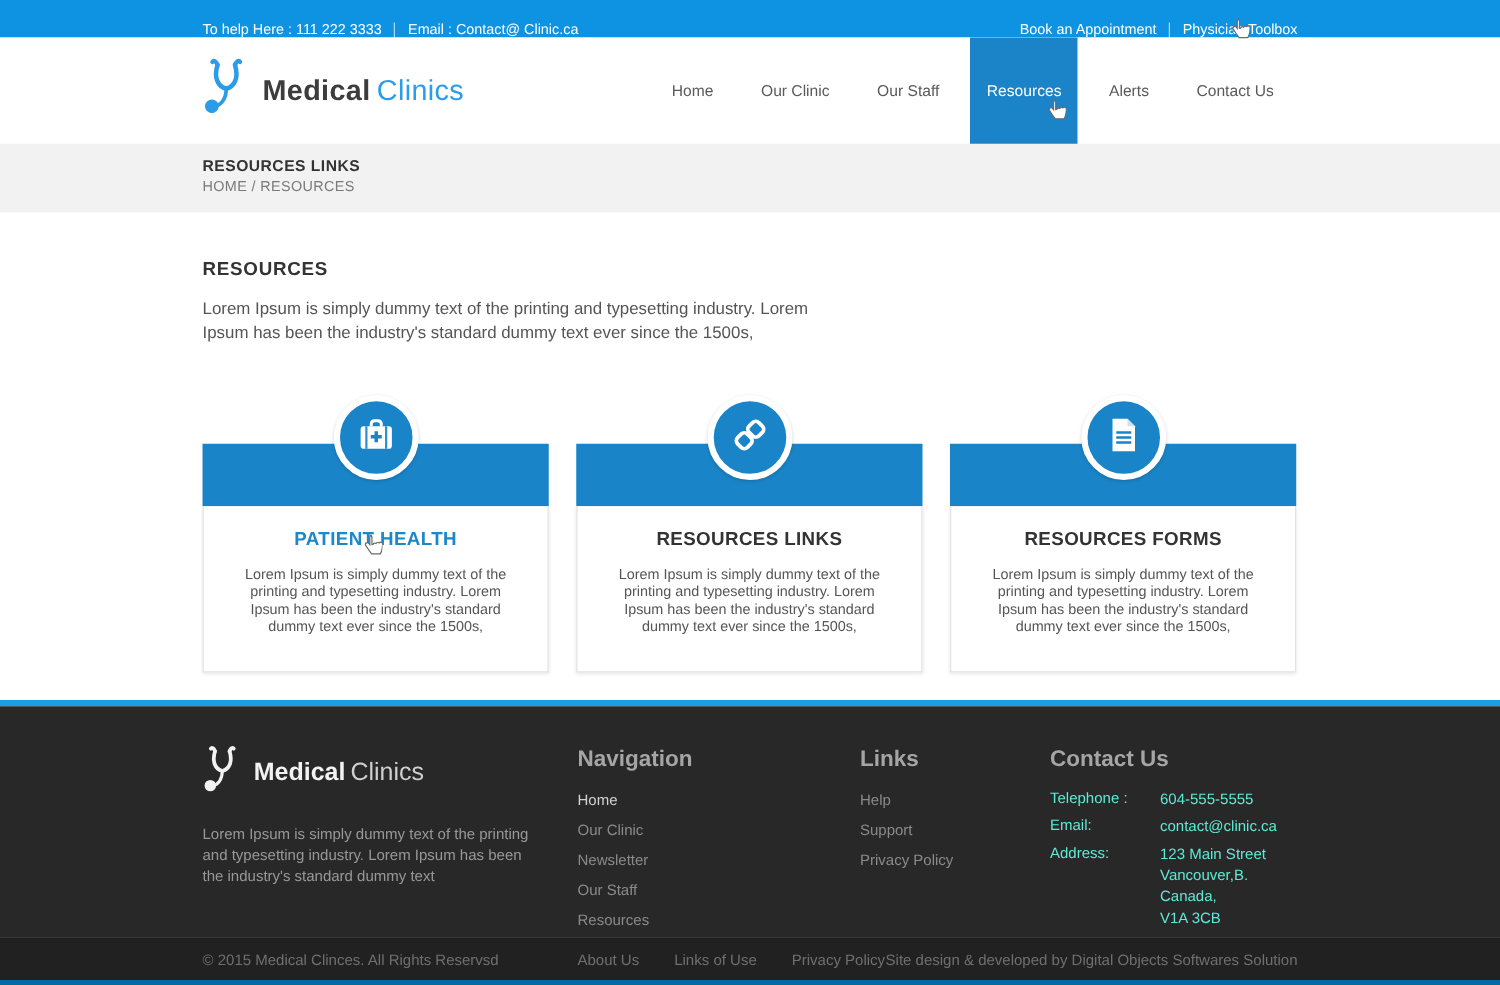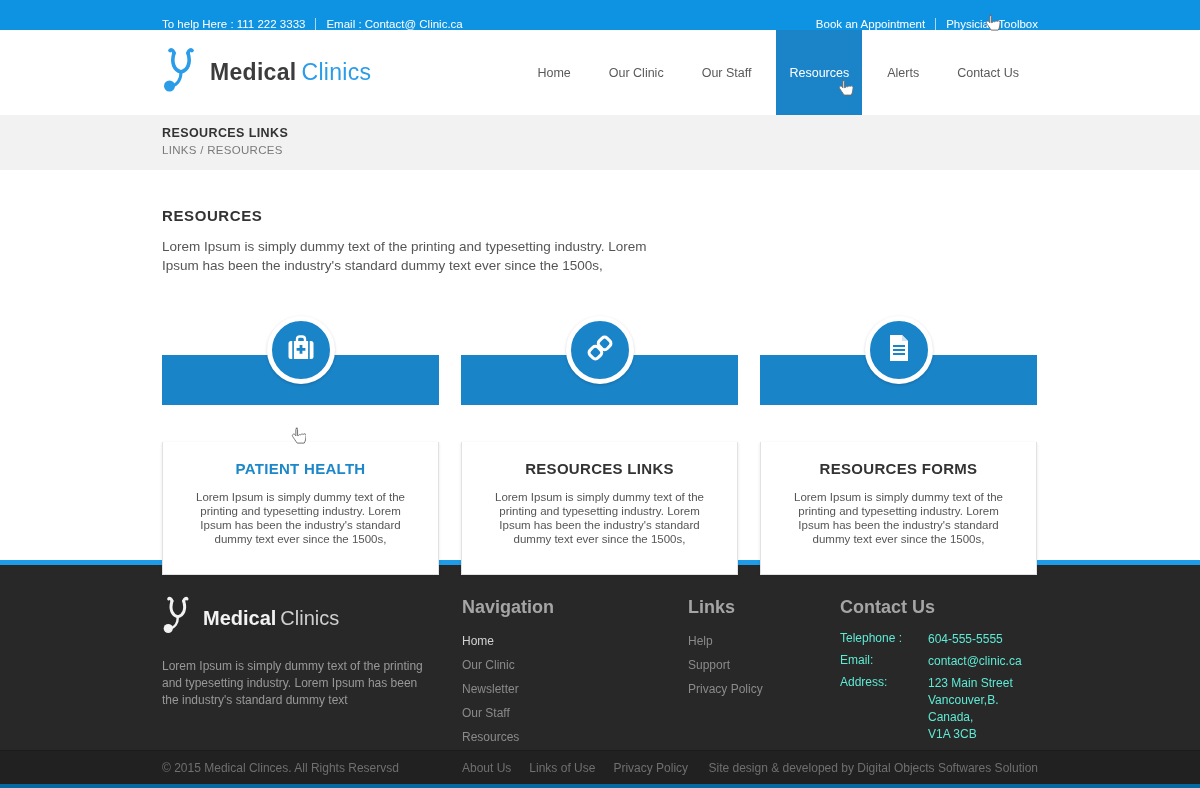--- a/index.html
+++ b/index.html
@@ -40,21 +40,21 @@
   .intro { margin-top:14px; font-size:13.5px; line-height:18.5px; color:#555; width:520px; }
 
   .cards { display:flex; gap:22px; margin-top:80px; }
   .card { position:relative; width:277px; }
   .card-circle { position:absolute; top:-39px; left:50%; transform:translateX(-50%);
                  width:68px; height:68px; border:5px solid #fff; border-radius:50%;
                  background:#1a84c8; display:flex; align-items:center; justify-content:center;
                  box-shadow:0 1px 3px rgba(0,0,0,.18); z-index:2; }
   .card-banner { height:50px; background:#1a84c8; }
   .card-body { background:#fff; border:1px solid #e2e2e2; border-top:none; text-align:center;
-               padding:18px 12px 28px; box-shadow:0 1px 3px rgba(0,0,0,.10);margin-top:37px; }
+               padding:18px 12px 28px; box-shadow:0 1px 3px rgba(0,0,0,.10); }
   .card-title { font-size:15px; font-weight:bold; letter-spacing:.3px; color:#333; text-decoration:none; display:inline-block; }
   .card-title.hl { color:#1c87c9; }
   .card-text { margin-top:12px; font-size:11.5px; line-height:14px; color:#555; padding:0 9px; }
 
   
   .blue-strip { height:5px; background:#1e9ce8; }
 
   
   .footer { height:185px; background:#282828; }
   .footer .container { display:flex; padding-top:30px; }
@@ -73,21 +73,21 @@
   .f-list a { font-size:12px; color:#8a8a8a; text-decoration:none; }
   .f-list a.bright { color:#d2d2d2; }
   .contact-row { display:flex; font-size:12px; color:#5eead4; margin-bottom:5px; }
   .contact-label { width:88px; flex-shrink:0; }
   .contact-value { line-height:17px; }
 
   
   .bottombar { height:38px; background:#212121; border-top:1px solid #1b1b1b; border-bottom:4px solid #0369a1; }
   .bottombar .container { display:flex; align-items:center; height:33px; font-size:12px; color:#6f6f6f; }
   .bb-copy { width:300px; }
-  .bb-links { display:flex; gap:18px; }
+  .bb-links { display:flex; gap:28px; }
   .bb-links a { color:#6f6f6f; text-decoration:none; }
   .bb-credit { margin-left:auto; }
 
   
   .cursor { position:absolute; z-index:50; pointer-events:none; }
   .cursor-toolbox { left:985px; top:14px; }
   .cursor-nav { left:838px; top:79px; }
   .cursor-card { left:291px; top:427px; }
 </style>
 </head>
@@ -135,21 +135,21 @@
         <a href="#" class="nav-item active">Resources</a>
         <a href="#" class="nav-item">Alerts</a>
         <a href="#" class="nav-item">Contact Us</a>
       </nav>
     </div>
   </div>
 
   <div class="breadcrumb-band">
     <div class="container">
       <div class="bc-title">RESOURCES LINKS</div>
-      <div class="bc-path">LINKS / RESOURCES</div>
+      <div class="bc-path">HOME / RESOURCES</div>
     </div>
   </div>
 
   <div class="main">
     <div class="container">
       <h1 class="page-heading">RESOURCES</h1>
       <p class="intro">Lorem Ipsum is simply dummy text of the printing and typesetting industry. Lorem Ipsum has been the industry's standard dummy text ever since the 1500s,</p>
 
       <div class="cards">
 

